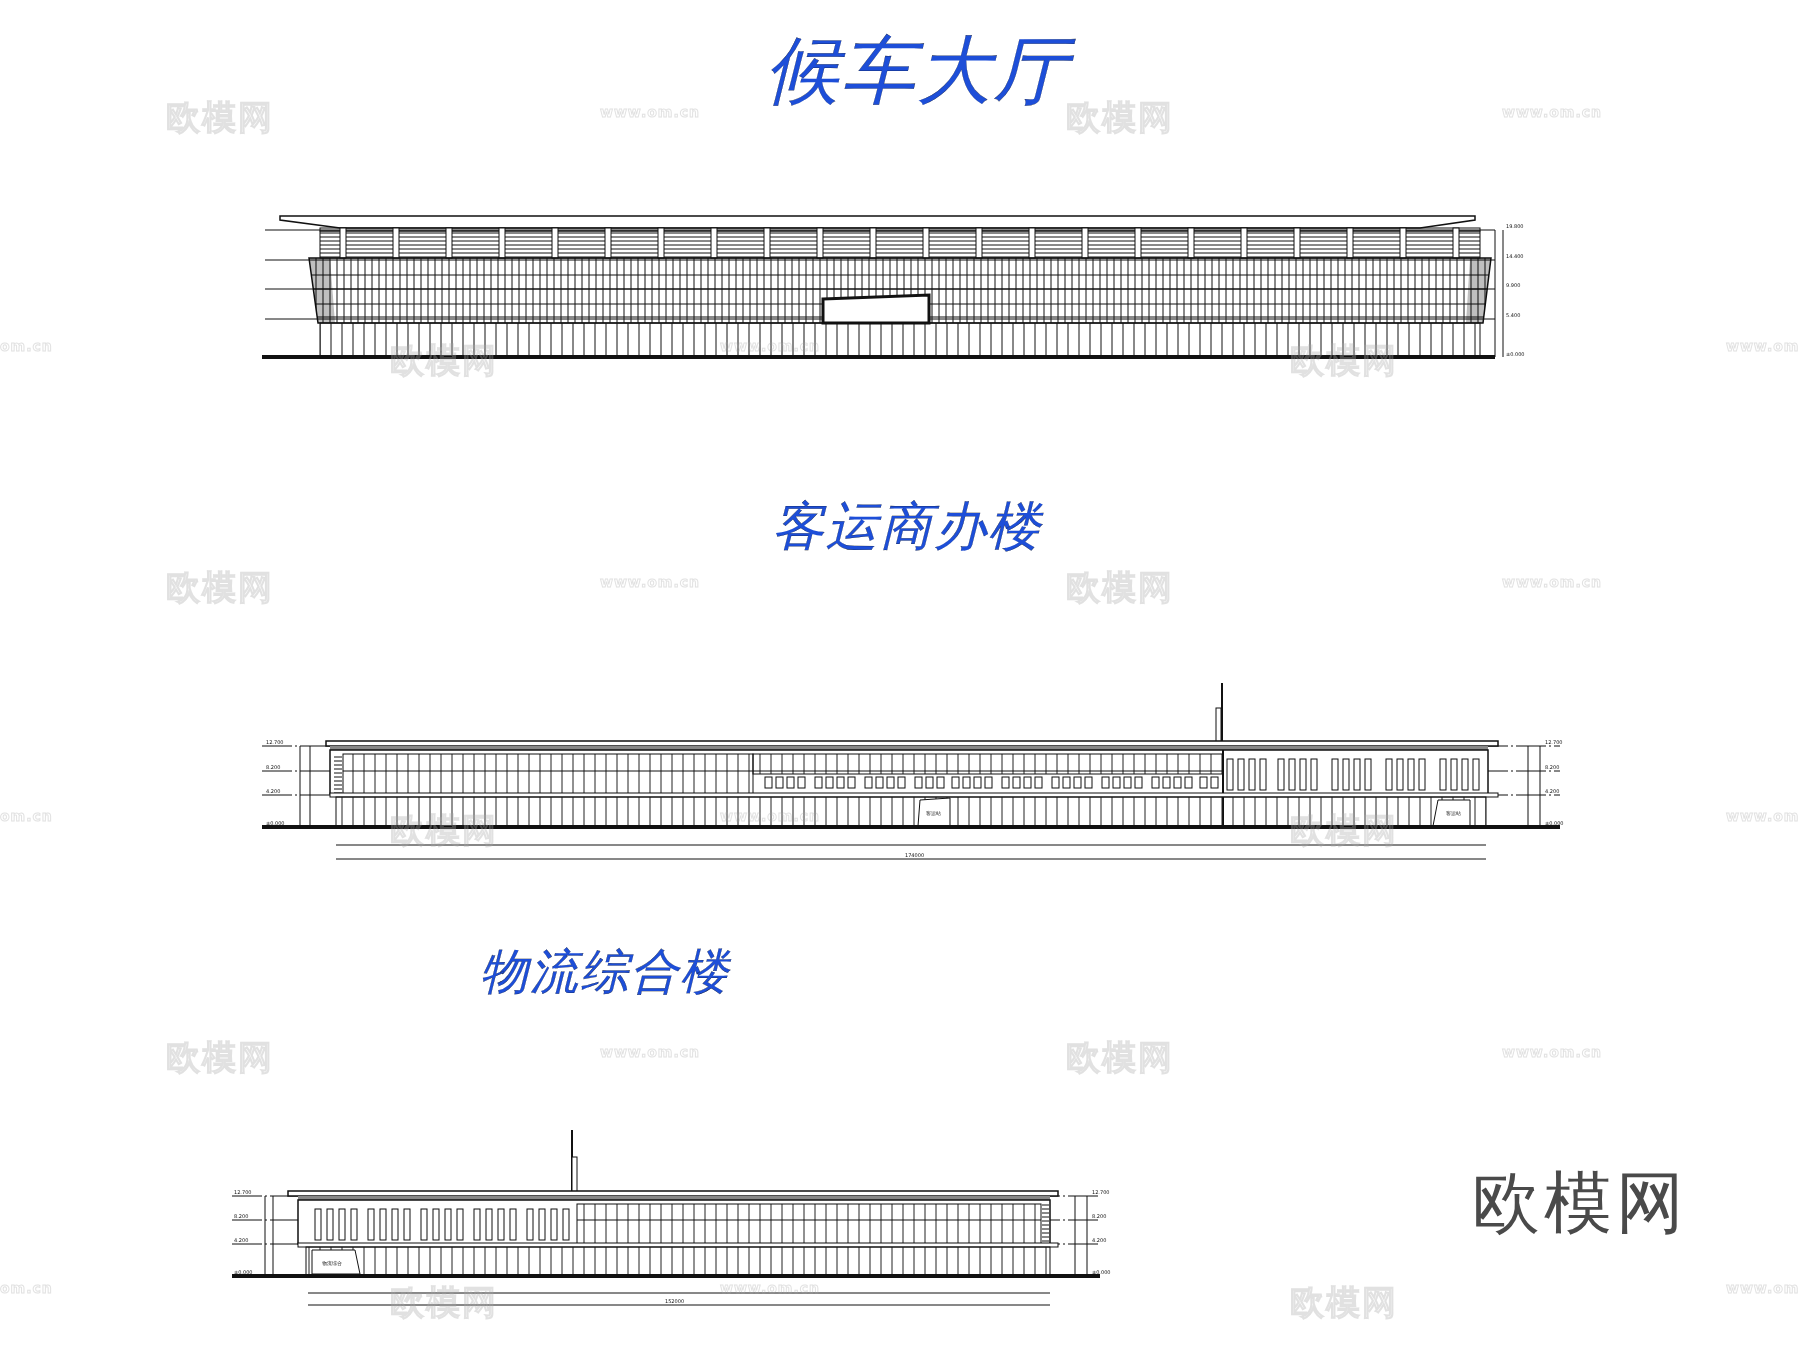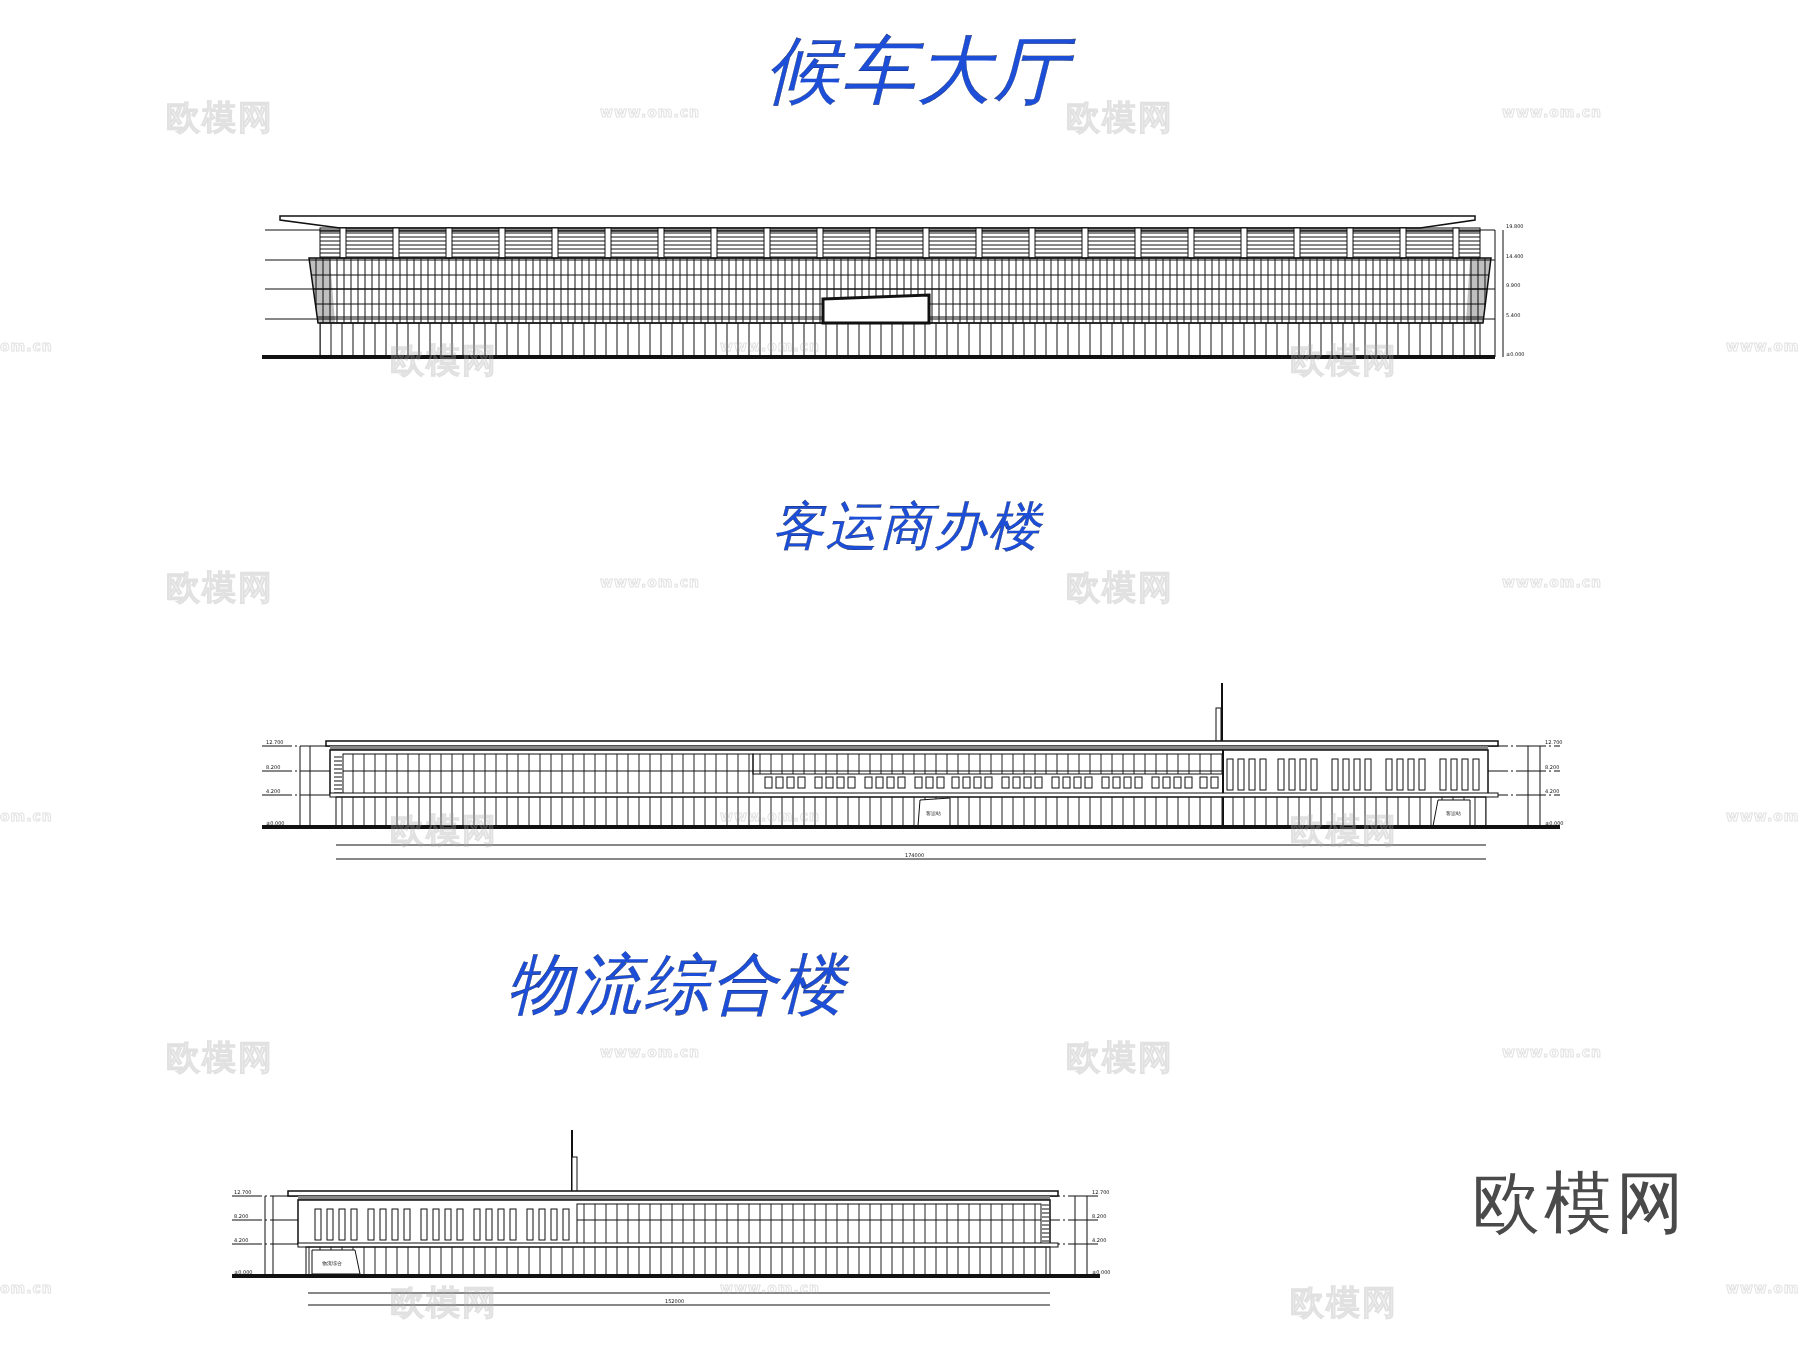--- a/index.html
+++ b/index.html
@@ -1,20 +1,20 @@
 <!DOCTYPE html>
 <html><head>
 <meta charset="utf-8">
 <style>
   html, body { margin:0; padding:0; background:#ffffff; }
   body { width:1800px; height:1347px; position:relative; overflow:hidden; font-family:"DejaVu Sans", sans-serif; }
   .title { position:absolute; font-family:"DejaVu Sans", sans-serif; font-weight:200; color:#1d4ed8; letter-spacing:2px;font-style:italic; -webkit-text-stroke:0.2px #111; }
   .title.t1 { left:765px; top:22px; font-size:74px; }
   .title.t2 { left:772px; top:492px; font-size:52px; }
-  .title.t3 { left:507px; top:940px; font-size:66px; }
+  .title.t3 { left:480px; top:940px; font-size:48px; }
   .wm { position:absolute; color:rgba(190,190,190,0.35); font-weight:bold; font-family:"DejaVu Sans", sans-serif; }
   .wm.cn { font-size:34px; letter-spacing:2px; -webkit-text-stroke:1px rgba(170,170,170,0.35); color:transparent; }
   .wm.url { font-size:14px; letter-spacing:1px; -webkit-text-stroke:1px rgba(170,170,170,0.35); color:transparent; }
   .brand { position:absolute; left:1472px; top:1158px; font-size:68px; color:#4a4a4a; font-family:"DejaVu Sans", sans-serif; letter-spacing:4px; }
   svg.draw { position:absolute; left:0; top:0; }
 </style>
 </head>
 <body>
 
 <div class="title t1">候车大厅</div>

